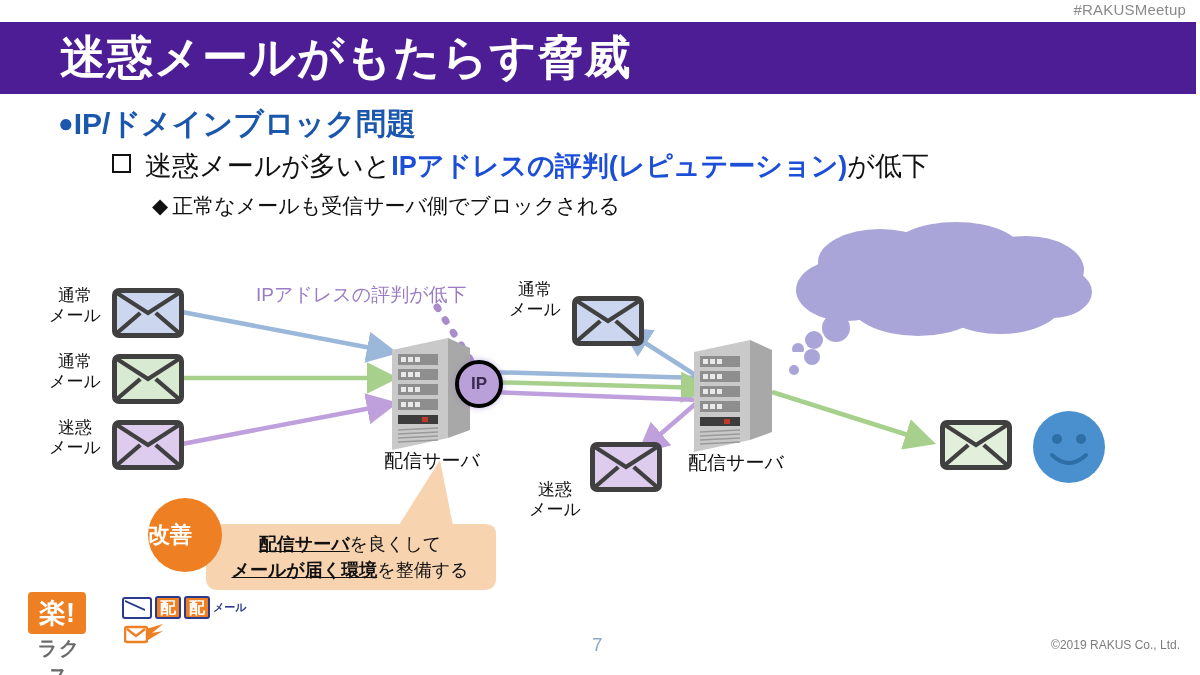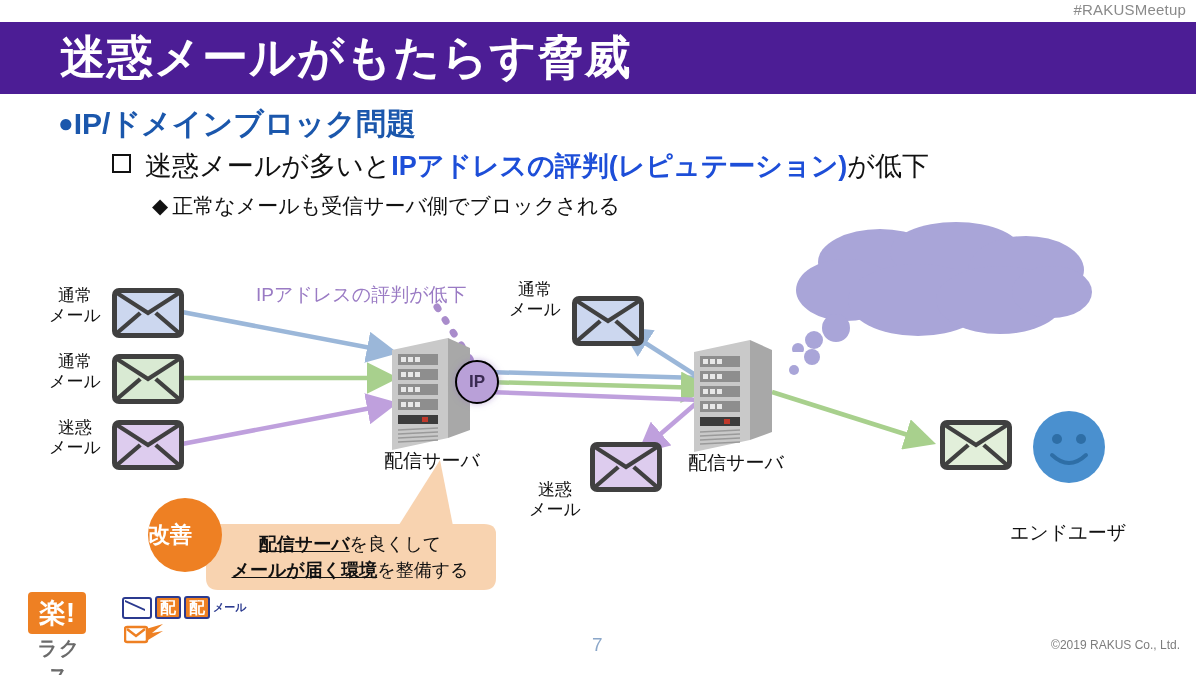--- a/index.html
+++ b/index.html
@@ -54,21 +54,21 @@
   .env{position:absolute;border:5px solid #404040;border-radius:7px;box-sizing:border-box;}
   .env svg{display:block;width:100%;height:100%;}
 
   
   .srv{position:absolute;}
   .srv svg{display:block;}
 
   
   .ipbadge{
     position:absolute;width:40px;height:40px;border-radius:50%;
-    background:#b9a0d8;border:2px solid #000000;
+    background:#b9a0d8;border:4px solid #000000;
     display:flex;align-items:center;justify-content:center;
     font-size:17px;font-weight:bold;color:#3a2a52;
     box-shadow:0 0 6px rgba(155,124,196,.55);
   }
   .iptext{
     position:absolute;font-size:19px;color:#9a7bc4;white-space:nowrap;
   }
 
   
   .cloud{position:absolute;}
@@ -336,21 +336,20 @@
       </svg>
   </div>
   <div class="smiley" style="left:1032px;top:410px;">
     <svg width="74" height="74" viewBox="0 0 74 74">
       <circle cx="37" cy="37" r="36" fill="#4a90cf"></circle>
       <circle cx="25" cy="29" r="5" fill="#2e6ea6"></circle>
       <circle cx="49" cy="29" r="5" fill="#2e6ea6"></circle>
       <path d="M20,45 Q37,61 54,45" stroke="#2e6ea6" stroke-width="4" fill="none" stroke-linecap="round"></path>
     </svg>
   </div>
-  <div class="lbl big" style="left:988px;top:522px;width:160px;">エンドユーザ</div>
 
   <div class="callout" style="left:196px;top:520px;">
     <svg width="300" height="72" viewBox="0 0 300 72">
       <path d="M10,14 Q10,4 22,4 L288,4 Q300,4 300,14 L300,58 Q300,70 288,70 L22,70 Q10,70 10,58 z" fill="#f8d3b0"></path>
     </svg>
   </div>
   <div class="kaizen" style="left:148px;top:498px;">
     <span>改善</span>
   </div>
   <div class="calloutText" style="left:210px;top:531px;width:280px;">

